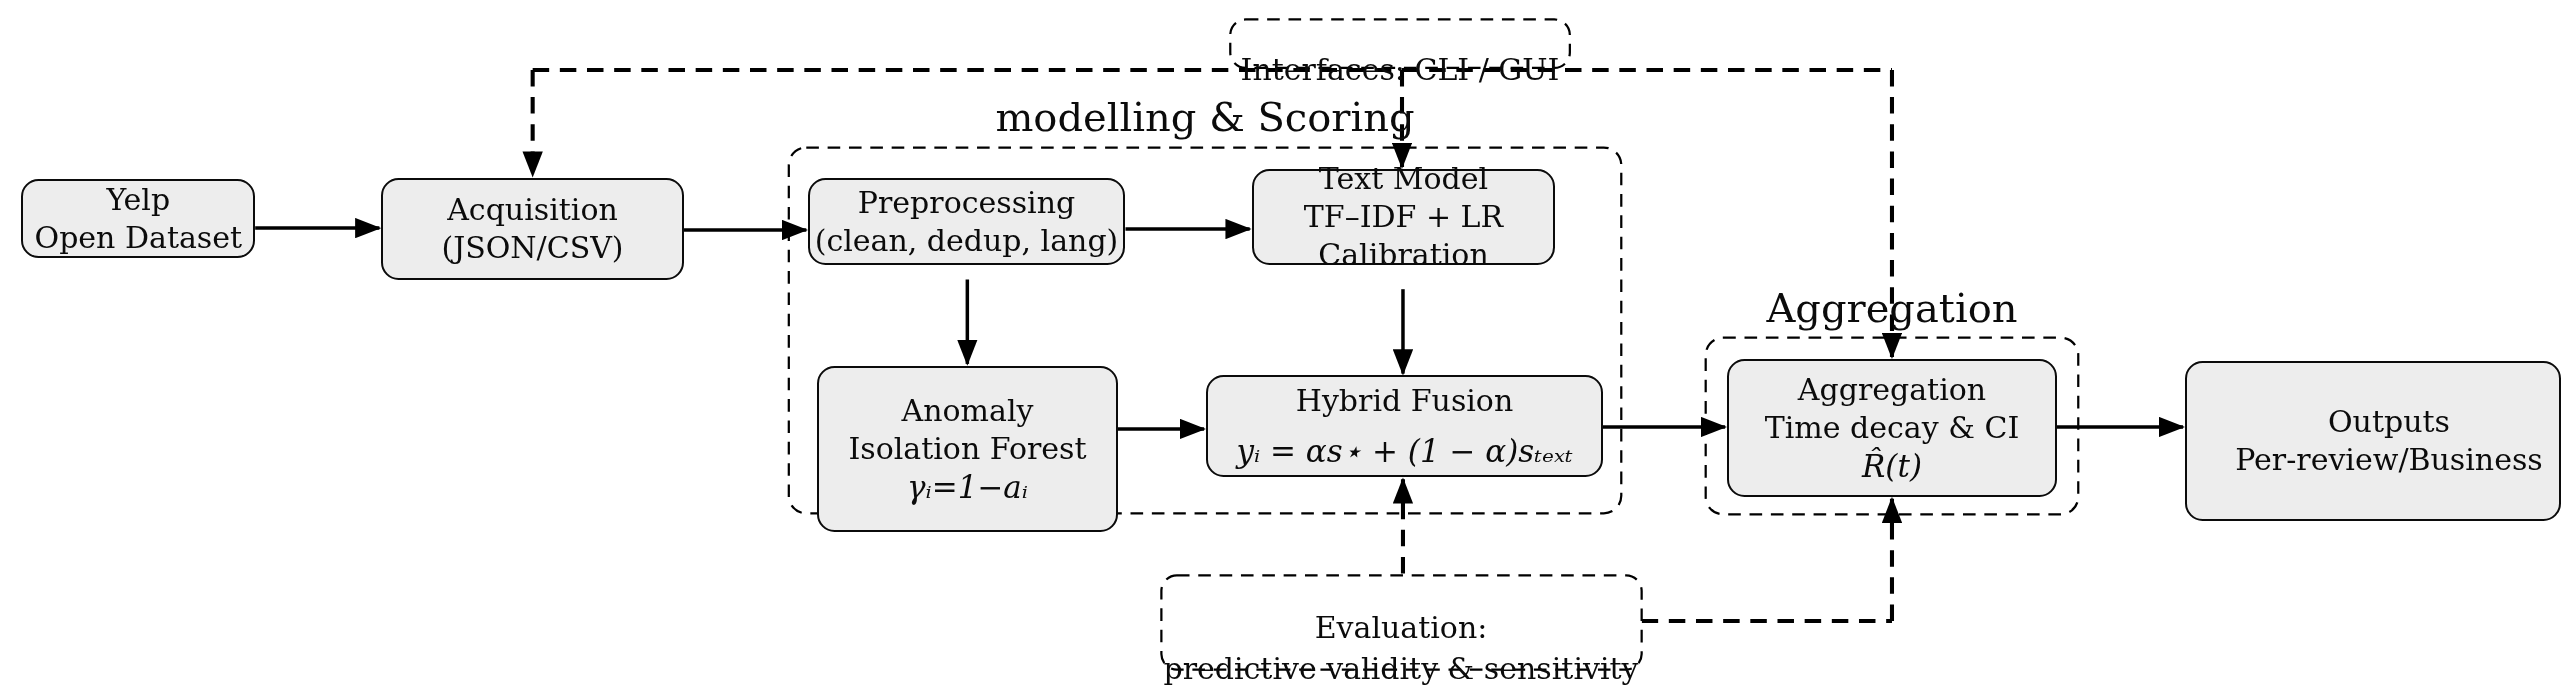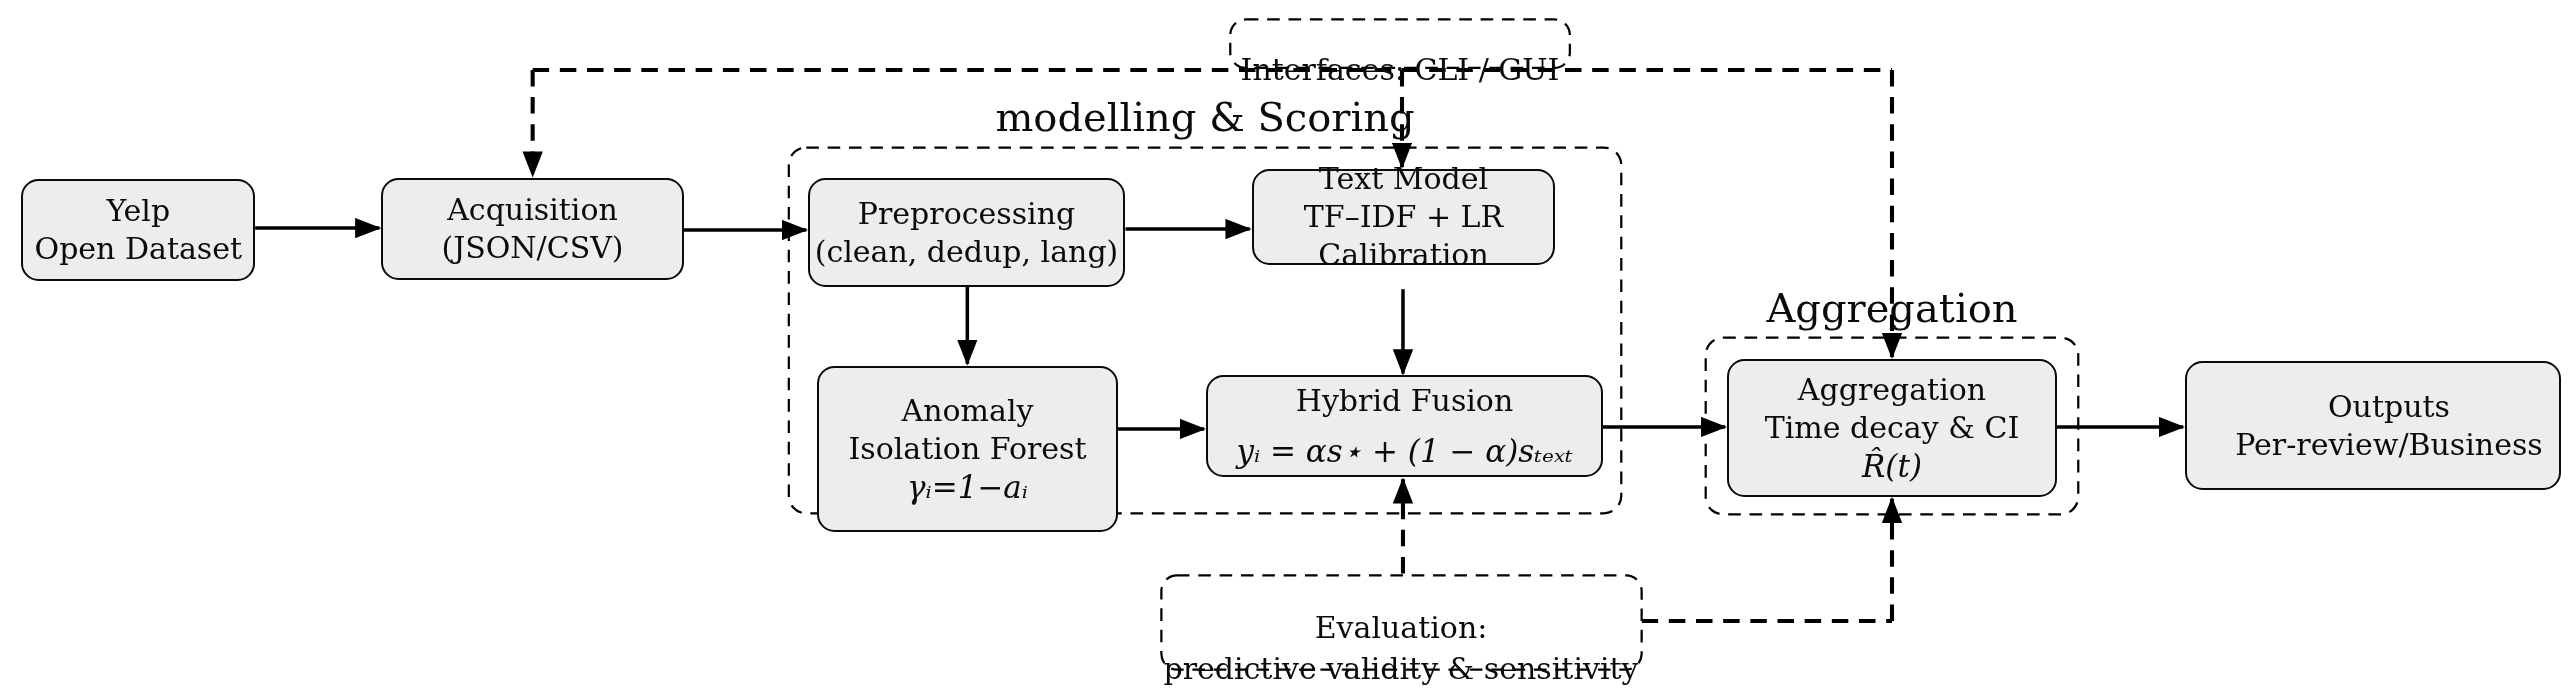--- a/index.html
+++ b/index.html
@@ -60,31 +60,31 @@
   <div class="lbl" style="left:1892px;top:308px;">Aggregation</div>
 
   <div class="annot" style="left:1230px;top:19.4px;width:340px;height:49px;">
     <div class="ln">Interfaces: CLI / GUI</div>
   </div>
   <div class="annot" style="left:1161px;top:575px;width:480px;height:94px;">
     <div class="ln">Evaluation:</div>
     <div class="ln">predictive validity &amp; sensitivity</div>
   </div>
 
-  <div class="node" style="left:21.3px;top:179px;width:234px;height:102px;">
+  <div class="node" style="left:21.3px;top:179px;width:234px;height:79px;">
     <div class="ln">Yelp</div>
     <div class="ln">Open Dataset</div>
   </div>
 
   <div class="node" style="left:381px;top:178px;width:303px;height:102px;">
     <div class="ln">Acquisition</div>
     <div class="ln">(JSON/CSV)</div>
   </div>
 
-  <div class="node" style="left:808px;top:178px;width:317px;height:109px;">
+  <div class="node" style="left:808px;top:178px;width:317px;height:87px;">
     <div class="ln">Preprocessing</div>
     <div class="ln">(clean, dedup, lang)</div>
   </div>
 
   <div class="node" style="left:1252px;top:169px;width:303px;height:96px;">
     <div class="ln">Text Model</div>
     <div class="ln">TF–IDF + LR</div>
     <div class="ln">Calibration</div>
   </div>
 
@@ -98,19 +98,19 @@
     <div class="ln">Hybrid Fusion</div>
     <div class="ln math">yᵢ = αs⋆ + (1 − α)sₜₑₓₜ</div>
   </div>
 
   <div class="node" style="left:1727px;top:359px;width:330px;height:138px;">
     <div class="ln">Aggregation</div>
     <div class="ln">Time decay &amp; CI</div>
     <div class="ln math">R̂(t)</div>
   </div>
 
-  <div class="node" style="left:2185px;top:361px;width:376px;height:129px;padding-left:32px;">
+  <div class="node" style="left:2185px;top:361px;width:376px;height:160px;padding-left:32px;">
     <div class="ln">Outputs</div>
     <div class="ln">Per-review/Business</div>
   </div>
 
 </div>
 
 
 </body></html>

